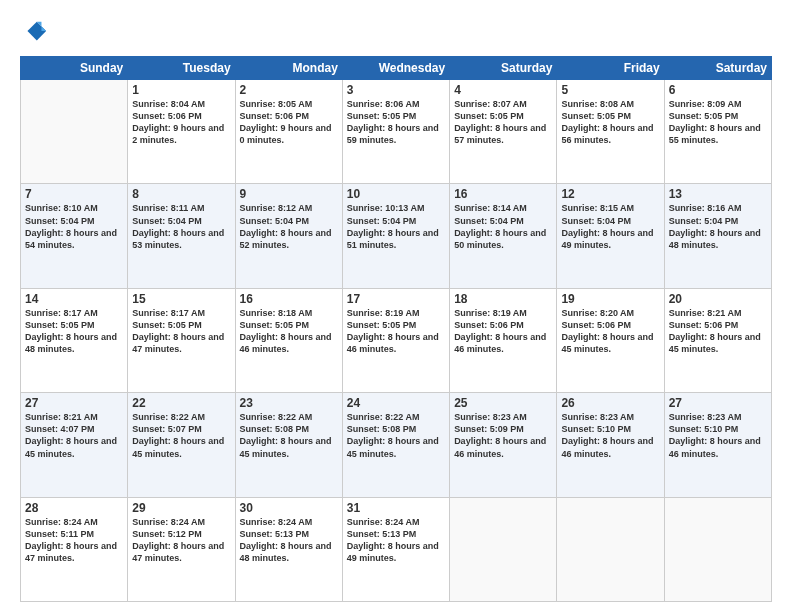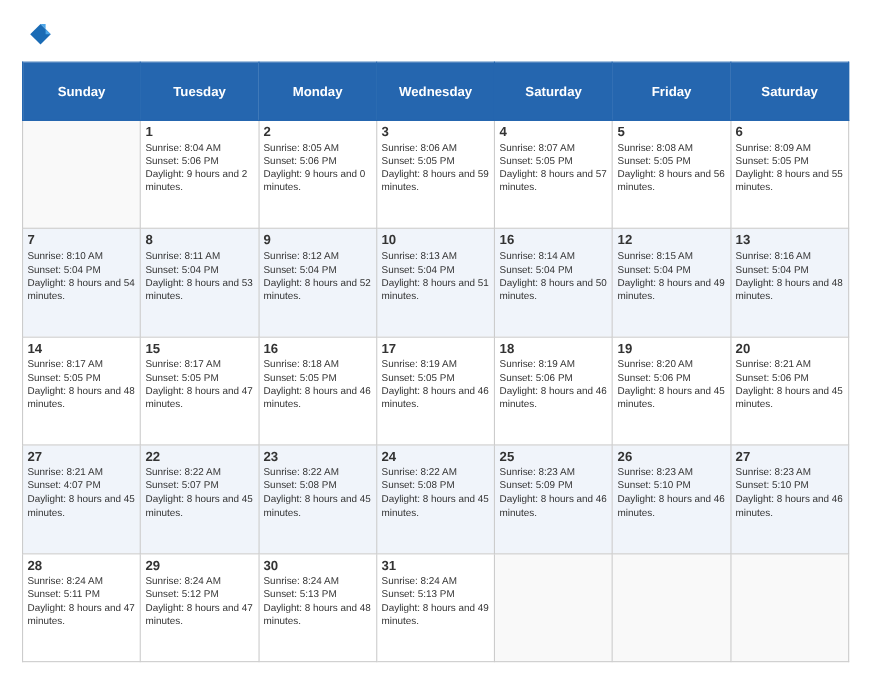--- a/index.html
+++ b/index.html
@@ -59,22 +59,22 @@
       border: 1px solid #ccc;
       border-collapse: collapse;
       width: 100%;
       table-layout: fixed;
     }
     .calendar th {
       background-color: #2566af;
       color: #fff;
       font-size: 12px;
       font-weight: bold;
-      padding: 19px 4px;
-      text-align: center;
+      padding: 4px 4px;
+      text-align: right;
       border: 1px solid #2566af;
     }
     .calendar td {
       border: 1px solid #ccc;
       vertical-align: top;
       padding: 3px 4px;
       font-size: 9.5px;
       color: #333;
       height: 82px;
       background: #fff;
@@ -92,20 +92,21 @@
       font-size: 12px;
       font-weight: bold;
       color: #333;
       display: block;
       margin-bottom: 1px;
     }
     .day-info {
       font-size: 9px;
       color: #333;
       line-height: 1.35;
+      font-weight: bold;
     }
   </style>
 </head>
 <body>
 
 <div class="page">
   <div class="header">
     <div class="logo">
       <svg class="logo-icon" viewBox="0 0 30 30">
         <polygon points="18,4 28,14 18,24 8,14" fill="#1a6bb5"></polygon>
@@ -197,21 +198,21 @@
           </td>
           <td>
             <span class="day-num">9</span>
             <div class="day-info">Sunrise: 8:12 AM
 Sunset: 5:04 PM
 Daylight: 8 hours
 and 52 minutes.</div>
           </td>
           <td>
             <span class="day-num">10</span>
-            <div class="day-info">Sunrise: 8:13 AM
+            <div class="day-info">Sunrise: 10:13 AM
 Sunset: 5:04 PM
 Daylight: 8 hours
 and 51 minutes.</div>
           </td>
           <td>
             <span class="day-num">16</span>
             <div class="day-info">Sunrise: 8:14 AM
 Sunset: 5:04 PM
 Daylight: 8 hours
 and 50 minutes.</div>

